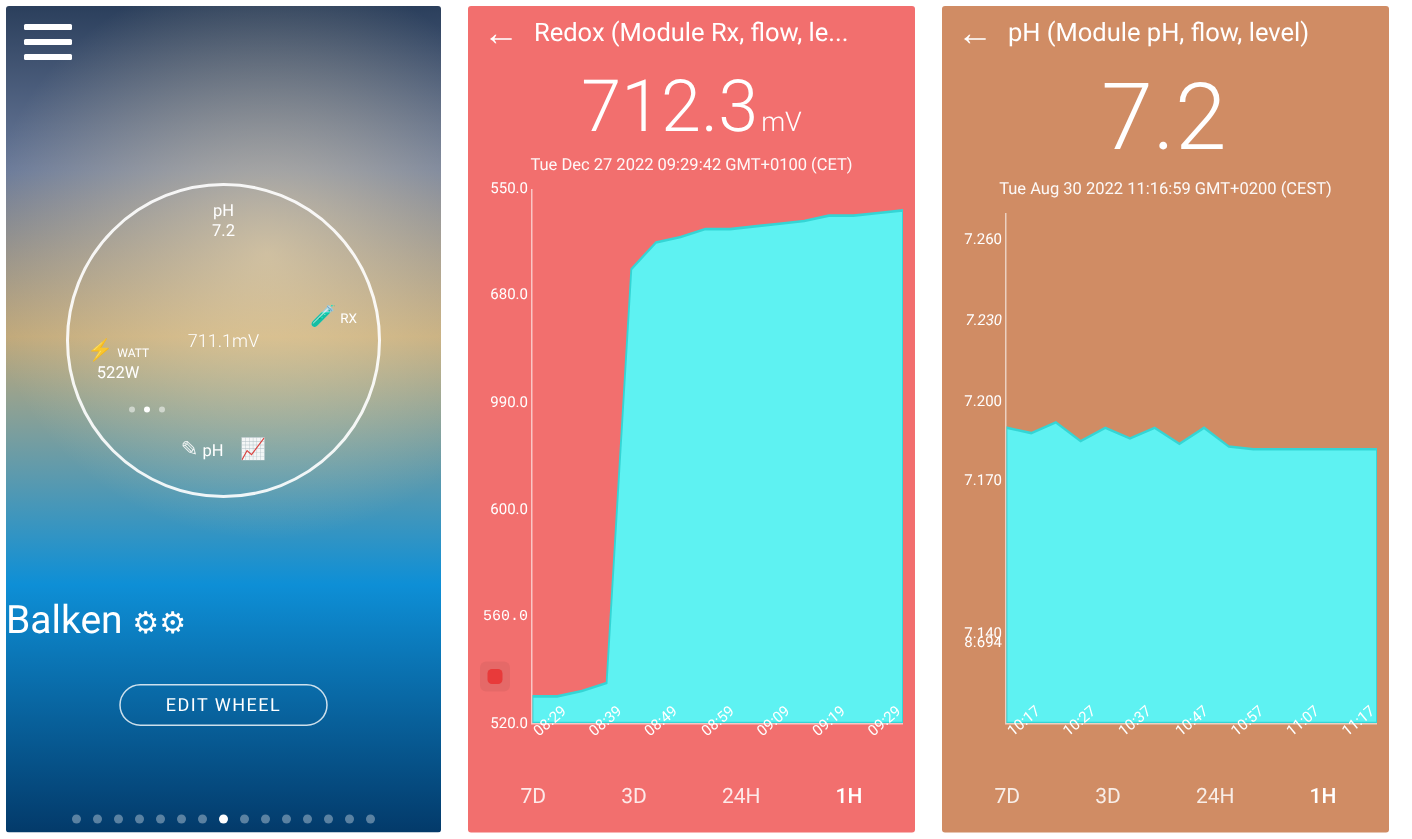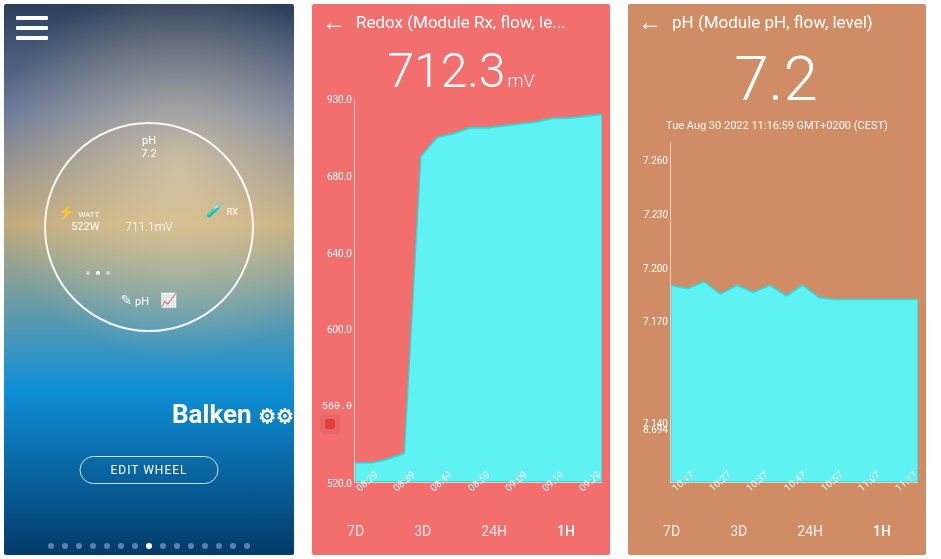--- a/index.html
+++ b/index.html
@@ -37,22 +37,22 @@
     width: 210px; height: 210px;
     border: 2px solid rgba(255,255,255,0.9);
     border-radius: 50%;
     color: #fff;
   }
   .wheel .seg { position: absolute; font-size: 11px; text-align: center; }
   .wheel .seg .icon { font-size: 14px; opacity: .9; }
   .wheel .center-val { position: absolute; top: 50%; left: 50%; transform: translate(-50%,-50%); font-size: 12px; font-weight: 300; }
   .home-title {
     position: absolute;
-    top: 395px; left: 0; right: 0; text-align: right;
-    font-size: 26px; font-weight: 700;
+    top: 395px; left: 0; right: 0; text-align: left;
+    font-size: 26px; font-weight: 400;
   }
   .home-title .gear { font-size: 20px; vertical-align: middle; }
   .edit-wheel {
     position: absolute;
     top: 452px; left: 50%; transform: translateX(-50%);
     font-size: 12px; letter-spacing: 1px;
     border: 1px solid rgba(255,255,255,0.8);
     padding: 6px 30px;
     border-radius: 18px;
     cursor: pointer;
@@ -146,21 +146,21 @@
       <div></div>
   </div>
 
   <div class="wheel">
 
     <div class="seg" style="top:10px; left:50%; transform:translateX(-50%);">
       <div>pH</div>
       <div>7.2</div>
     </div>
 
-    <div class="seg" style="top:80px; left:12px;text-align:right;">
+    <div class="seg" style="top:101px; left:12px;">
       <span class="icon">⚡</span>
       <span style="font-size:8px;">WATT</span><br>
       <span>522W</span>
     </div>
 
     <div class="center-val">711.1mV</div>
 
     <div class="seg" style="top:78px; right:14px; text-align:left;">
       <span class="icon">🧪</span>
       <span style="font-size:9px;">RX</span>
@@ -207,29 +207,30 @@
 </div>
 
 <div class="panel chart-panel redox">
   <div class="cp-header">
     <span class="cp-back">←</span>
     <span class="cp-title">Redox (Module Rx, flow, le...</span>
   </div>
   <div class="cp-value">
     <span class="big">712.3</span><span class="unit">mV</span>
   </div>
+  <div class="cp-timestamp">Tue Dec 27 2022 09:29:42 GMT+0100 (CET)</div>
 
   <div class="cp-chart-wrap">
     <div class="y-axis" id="redox-y">
         <div class="tick" style="top: 100%;">520.0</div>
         <div class="tick" style="top: 80%; font-family: Liberation Mono, monospace;">560.0</div>
         <div class="tick" style="top: 60%;">600.0</div>
-        <div class="tick" style="top: 40%;">640.0</div>
+        <div class="tick" style="top: 40%;">990.0</div>
         <div class="tick" style="top: 20%;">680.0</div>
-        <div class="tick" style="top: 0%;">930.0</div>
+        <div class="tick" style="top: 0%;">550.0</div>
       </div>
     <div class="plot">
         <svg id="redox-svg" preserveAspectRatio="none" viewBox="0 0 100 100">
           <path d="M 0 100 L 0.00 95.00 L 6.67 95.00 L 13.33 94.00 L 20.00 92.50 L 26.67 15.00 L 33.33 10.00 L 40.00 9.00 L 46.67 7.50 L 53.33 7.50 L 60.00 7.00 L 66.67 6.50 L 73.33 6.00 L 80.00 5.00 L 86.67 5.00 L 93.33 4.50 L 100.00 4.00 L 100 100 Z" fill="#5ef2f2" stroke="#34d5d5" stroke-width="0.5"></path>
         </svg>
       </div>
     <div class="x-axis" id="redox-x">
         <span>08:29</span>
         <span>08:39</span>
         <span>08:49</span>

